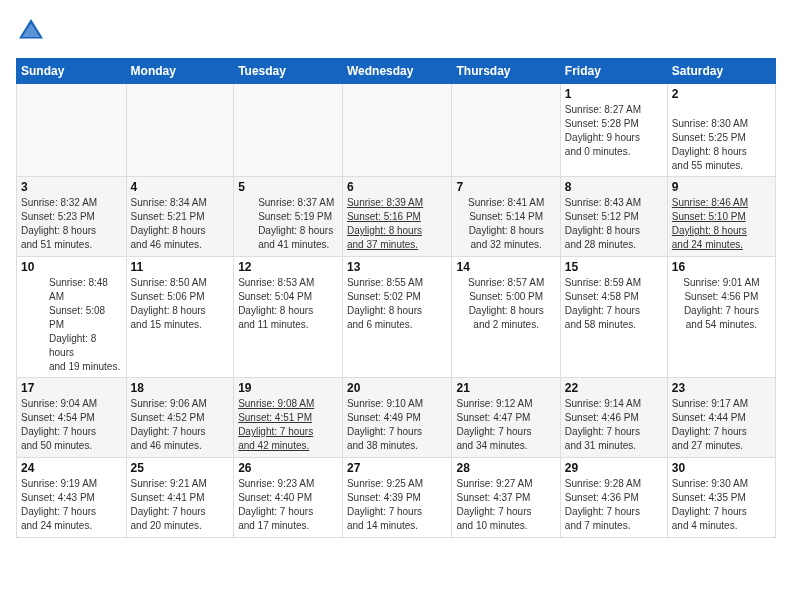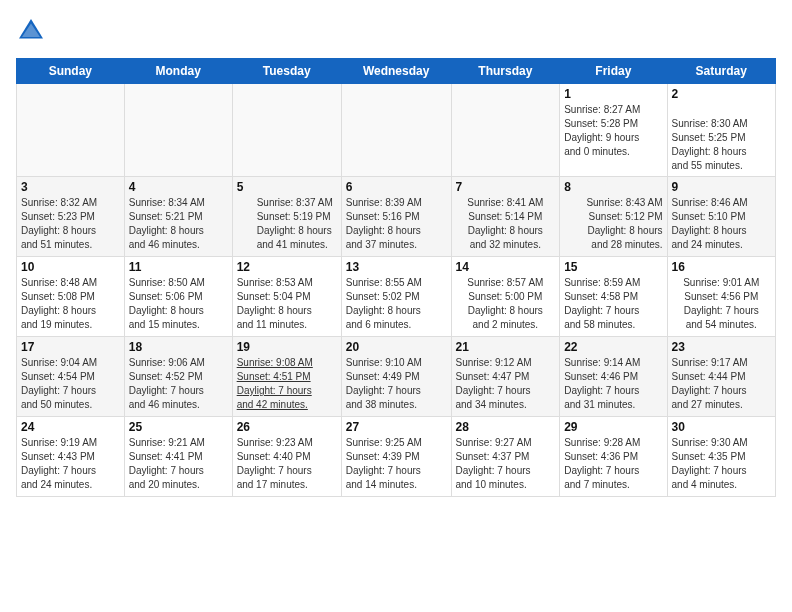--- a/index.html
+++ b/index.html
@@ -53,21 +53,21 @@
     }
     .calendar {
       width: 100%;
       border-collapse: collapse;
       font-size: 11px;
     }
     .calendar th {
       background: #1565C0;
       color: #fff;
       padding: 5px 4px;
-      text-align: center;
+      text-align: left;
       font-size: 12px;
       font-weight: bold;
       border: 1px solid #1565C0;
     }
     .calendar td {
       border: 1px solid #ddd;
       vertical-align: top;
       padding: 3px 4px;
       width: 113px;
       height: 80px;
@@ -169,51 +169,51 @@
           </td>
           <td>
             <div class="day-num">5</div>
             <div class="day-info" style="white-space: pre-line; margin-left: 20px;">Sunrise: 8:37 AM
 Sunset: 5:19 PM
 Daylight: 8 hours
 and 41 minutes.</div>
           </td>
           <td>
             <div class="day-num">6</div>
-            <div class="day-info" style="white-space: pre-line;">Sunrise: 8:39 AM
+            <div class="day-info" style="white-space: pre-line; text-decoration: underline;">Sunrise: 8:39 AM
 Sunset: 5:16 PM
 Daylight: 8 hours
 and 37 minutes.</div>
           </td>
           <td>
             <div class="day-num">7</div>
             <div class="day-info" style="white-space: pre-line; text-align: center;">Sunrise: 8:41 AM
 Sunset: 5:14 PM
 Daylight: 8 hours
 and 32 minutes.</div>
           </td>
           <td>
             <div class="day-num">8</div>
-            <div class="day-info" style="white-space: pre-line; text-align: right;">Sunrise: 8:43 AM
+            <div class="day-info" style="white-space: pre-line;">Sunrise: 8:43 AM
 Sunset: 5:12 PM
 Daylight: 8 hours
 and 28 minutes.</div>
           </td>
           <td>
             <div class="day-num">9</div>
-            <div class="day-info" style="white-space: pre-line;">Sunrise: 8:46 AM
+            <div class="day-info" style="white-space: pre-line; text-decoration: underline;">Sunrise: 8:46 AM
 Sunset: 5:10 PM
 Daylight: 8 hours
 and 24 minutes.</div>
           </td>
         </tr>
         <tr class="week-row">
           <td>
             <div class="day-num">10</div>
-            <div class="day-info" style="white-space: pre-line;">Sunrise: 8:48 AM
+            <div class="day-info" style="white-space: pre-line; margin-left: 28px;">Sunrise: 8:48 AM
 Sunset: 5:08 PM
 Daylight: 8 hours
 and 19 minutes.</div>
           </td>
           <td>
             <div class="day-num">11</div>
             <div class="day-info" style="white-space: pre-line;">Sunrise: 8:50 AM
 Sunset: 5:06 PM
 Daylight: 8 hours
 and 15 minutes.</div>

